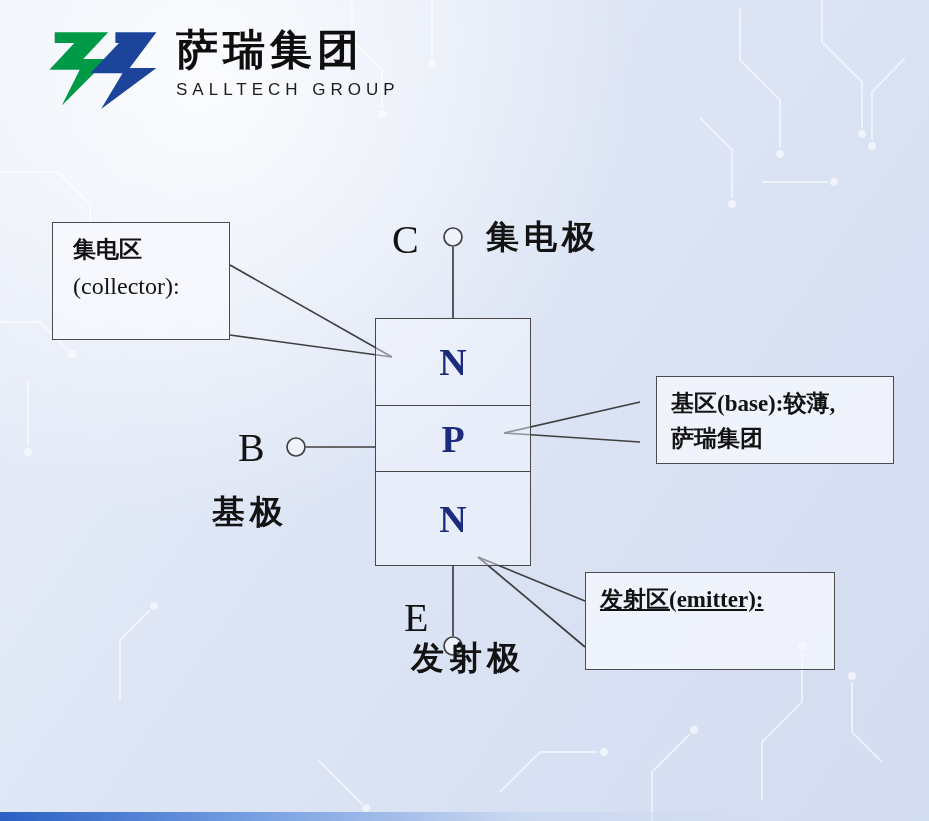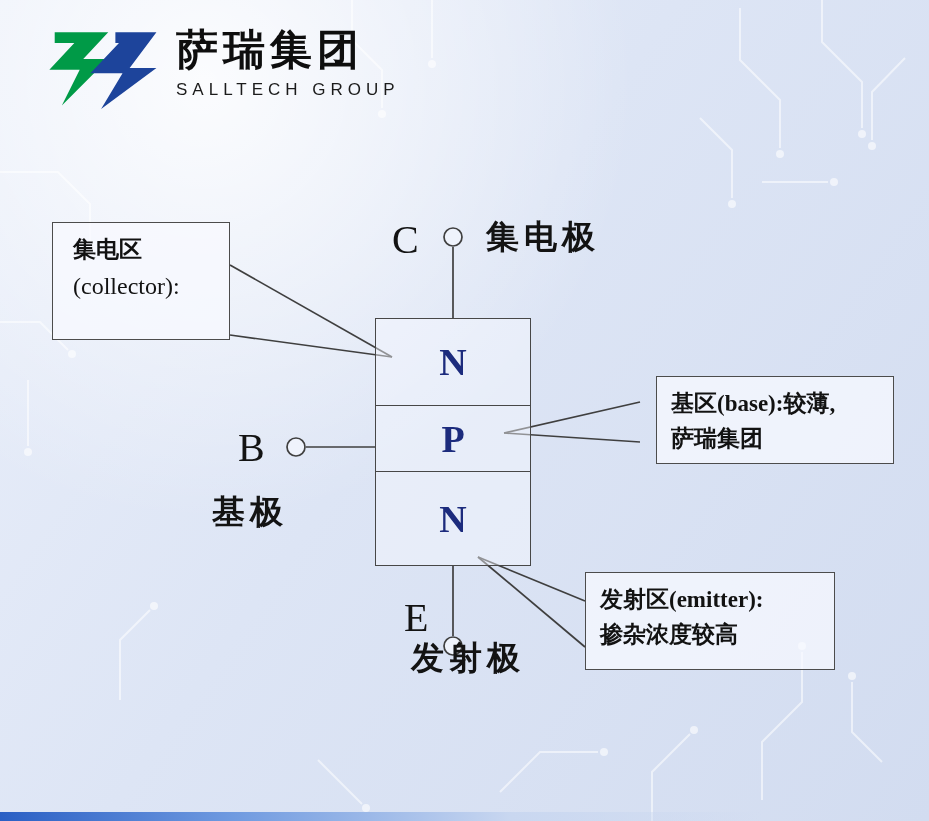--- a/index.html
+++ b/index.html
@@ -59,21 +59,21 @@
     position:absolute;
     border:1.5px solid #4c4c4c;
     background:rgba(248,250,255,0.72);
     padding:10px 14px;
     color:#121212;
   }
   .callout .cl { font-size:23px; font-weight:600; line-height:1.5; }
   .callout .cl-en { font-size:24px; font-weight:500; }
   #callout-collector { left:52px;  top:222px; width:178px; height:118px;padding-left:20px; }
   #callout-base      { left:640px; top:376px; width:238px; height:88px;margin-left:16px;  }
-  #callout-emitter   { left:585px; top:572px; width:250px; height:98px;  }
+  #callout-emitter   { left:585px; top:572px; width:250px; height:98px;text-decoration:underline;  }
   
   .bottom-bar {
     position:absolute; left:0; bottom:0; width:100%; height:9px;
     background:linear-gradient(90deg,#2a5fc4 0%,#6f9ae0 25%,#c9d7f0 55%,rgba(230,237,248,0) 82%);
   }
 </style>
 </head>
 <body>
 
 <div class="canvas">
@@ -175,17 +175,16 @@
     <div class="cl cl-en">(collector):</div>
   </div>
 
   <div id="callout-base" class="callout">
     <div class="cl">基区(base):较薄,</div>
     <div class="cl">萨瑞集团</div>
   </div>
 
   <div id="callout-emitter" class="callout">
     <div class="cl">发射区(emitter):</div>
-    <div class="cl">掺杂浓度较高</div>
   </div>
 
   <div class="bottom-bar"></div>
 </div>
 
 </body></html>

